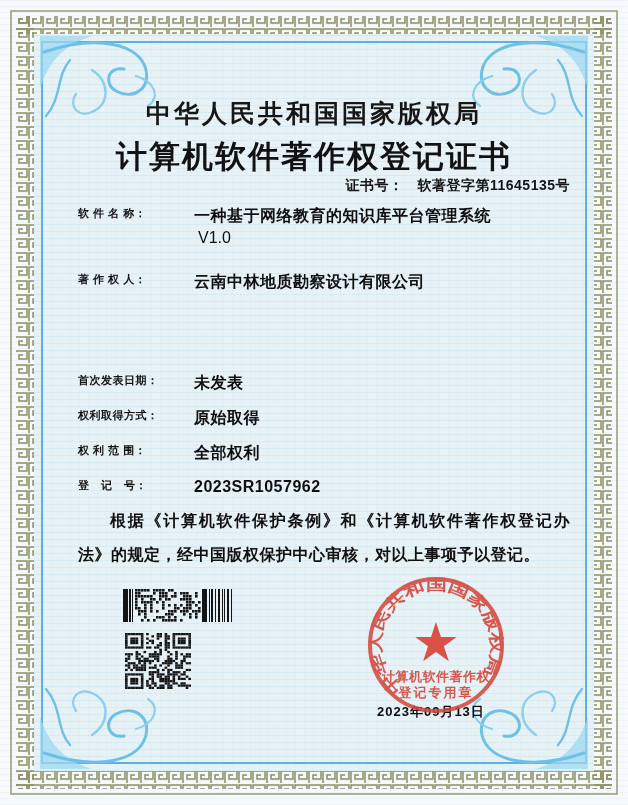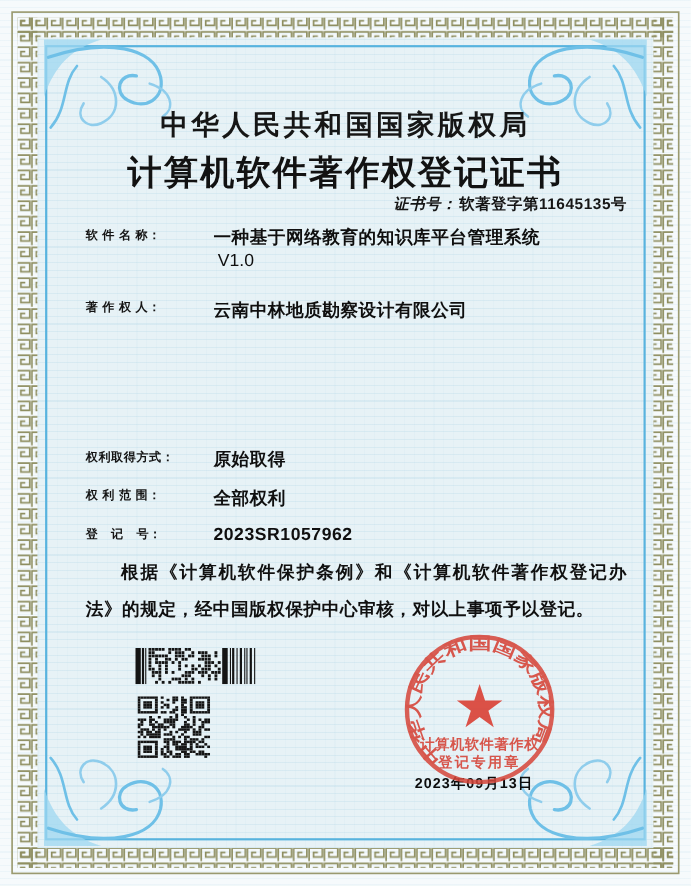--- a/index.html
+++ b/index.html
@@ -28,21 +28,21 @@
     font-size:25px;font-weight:700;letter-spacing:3px;color:#161616;
   }
   .title{
     position:absolute;left:0;top:136px;width:628px;text-align:center;
     font-size:31px;font-weight:700;letter-spacing:2px;color:#121212;
   }
   .certno{
     position:absolute;top:177px;right:58px;
     font-size:14px;font-weight:700;color:#151515;letter-spacing:.5px;
   }
-  .certno .lbl{margin-right:2px;font-style:italic;}
+  .certno .lbl{margin-right:14px;}
   .row{position:absolute;left:78px;width:500px;}
   .row .lbl{
     display:inline-block;width:116px;font-size:11px;font-weight:700;
     letter-spacing:.5px;vertical-align:top;color:#141414;
   }
   .row .val{
     display:inline-block;font-size:16px;font-weight:700;letter-spacing:.5px;color:#0f0f0f;
   }
   .version-line{position:absolute;left:198px;top:229px;font-size:16px;font-weight:400;color:#0f0f0f;}
   .statement{
@@ -103,20 +103,23 @@
     <div class="row" style="top:206px">
       <span class="lbl">软 件 名 称：</span><span class="val" style="max-width:330px">一种基于网络教育的知识库平台管理系统</span>
     </div>
     <div class="version-line">V1.0</div>
 
     <div class="row" style="top:272px">
       <span class="lbl">著 作 权 人：</span><span class="val">云南中林地质勘察设计有限公司</span>
     </div>
 
 
+    <div class="row" style="top:373px">
+      <span class="lbl">首次发表日期：</span><span class="val">未发表</span>
+    </div>
 
     <div class="row" style="top:443px">
       <span class="lbl">权 利 范 围：</span><span class="val">全部权利</span>
     </div>
 
     <div class="row" style="top:408px">
       <span class="lbl">权利取得方式：</span><span class="val">原始取得</span>
     </div>
 
     <div class="row" style="top:478px">

